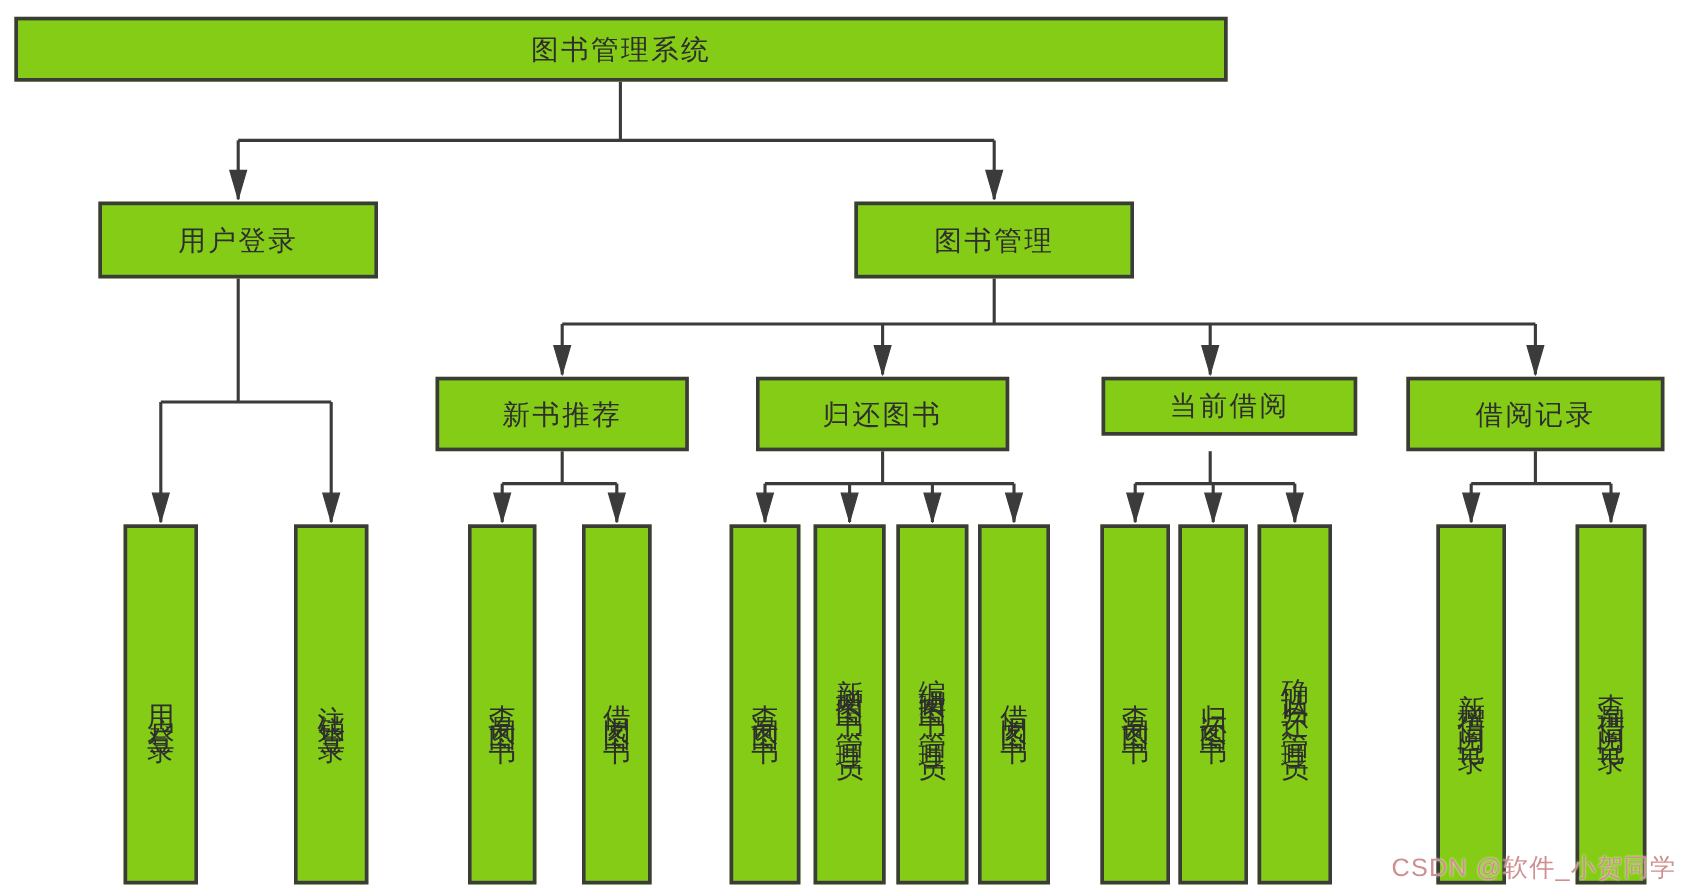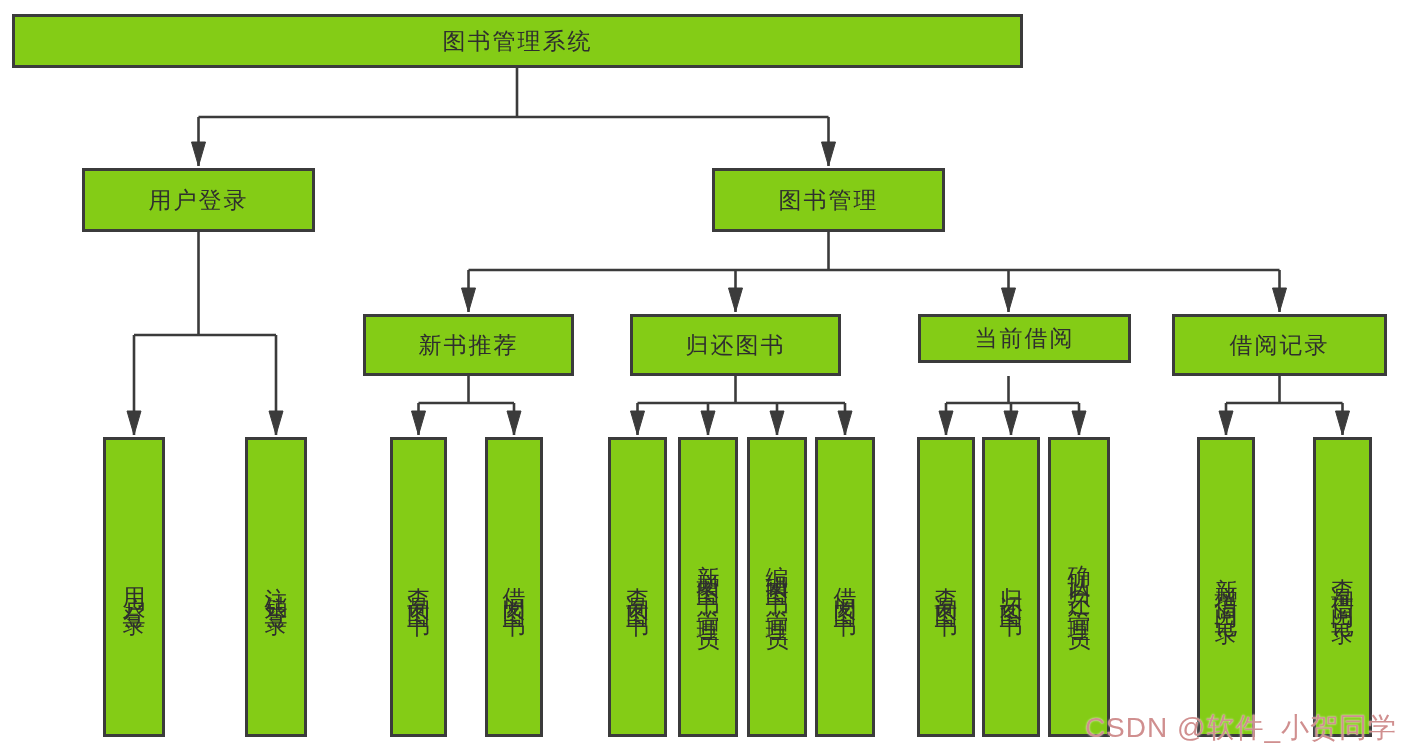--- a/index.html
+++ b/index.html
@@ -43,21 +43,21 @@
   .node.leaf span {
     writing-mode: vertical-rl;
     letter-spacing: 9px;
     line-height: 1;
     white-space: nowrap;
   }
   #watermark {
     position: absolute;
     right: 8px;
     top: 709px;
-    font-size: 28px;
+    font-size: 21px;
     letter-spacing: 1px;
     color: #d08f8f;
     text-shadow: 0 0 2px rgba(255,255,255,0.9);
     white-space: nowrap;
   }
 </style>
 </head>
 <body>
 
 <div id="stage">

